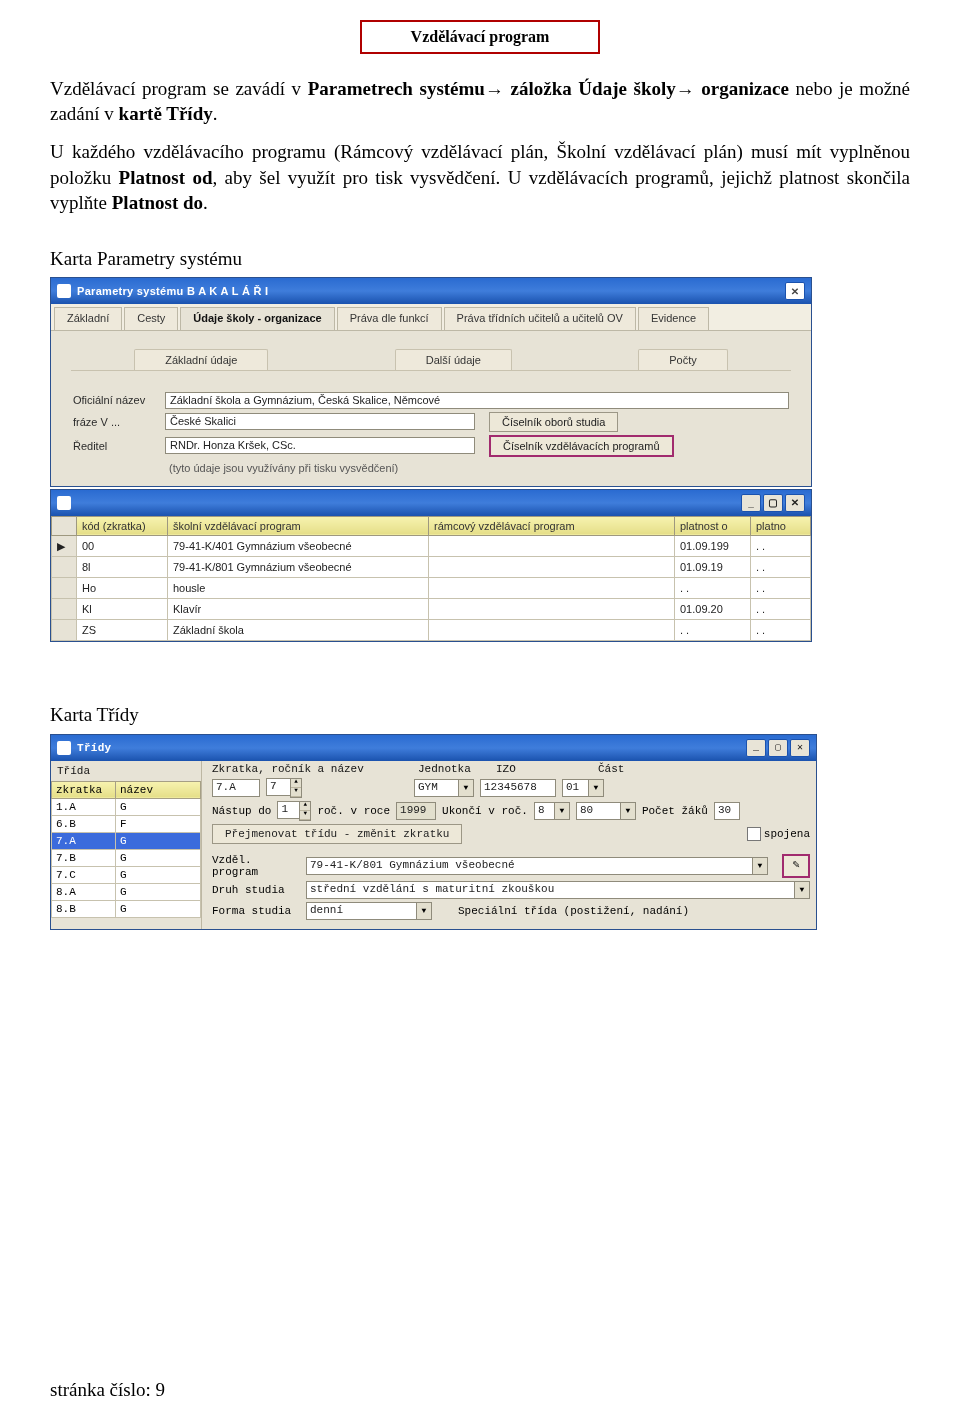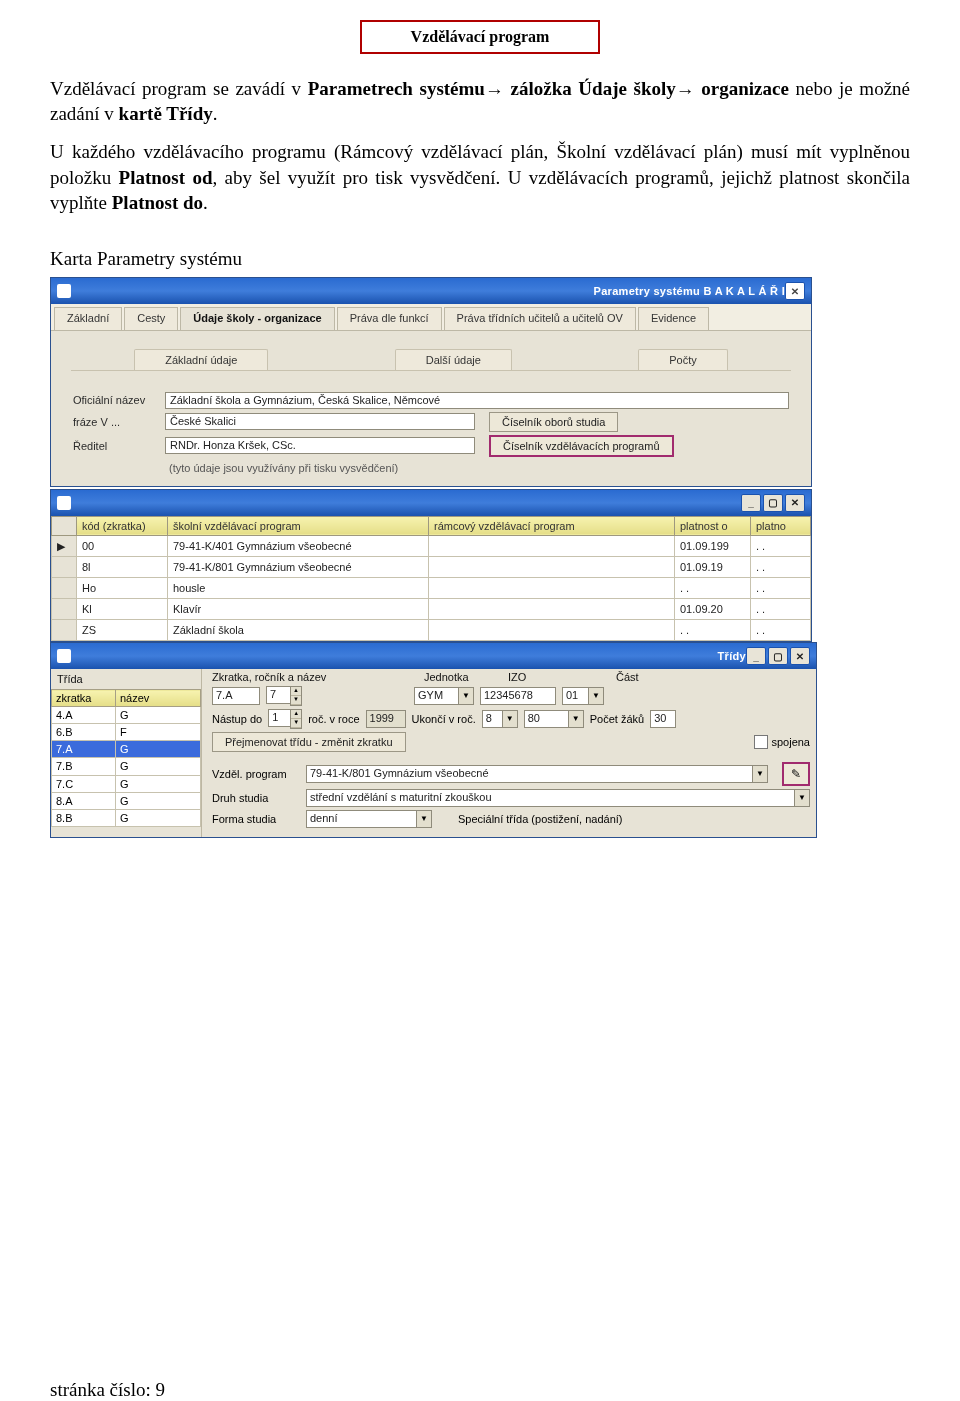--- a/index.html
+++ b/index.html
@@ -35,29 +35,28 @@
   .win {
     font-family: "Tahoma", "Segoe UI", sans-serif;
     font-size: 11px;
     color: #000;
     border: 1px solid #2a508f;
     background: #e7e3d6;
     line-height: 1.1;
   }
   .win1 { width: 760px; }
   .win2 { width: 760px; }
-  .win3 { width: 765px; }
+  .win3 { width: 765px; font-family: Liberation Mono, monospace; }
   .titlebar {
     background: linear-gradient(to bottom, #2a6bd1 0%, #3f7ddb 50%, #1a52ae 100%);
     color: #fff;
     padding: 3px 6px;
     display: flex;
     align-items: center;
     height: 20px;
-    text-align: right;
   }
   .titlebar .ti-icon {
     width: 14px; height: 14px; background: #fff; margin-right: 6px;
     display:inline-block; border-radius: 2px;
   }
   .titlebar .ti-text { flex: 1; font-weight: bold; font-size: 11px; letter-spacing: 0.3px;}
   .winbtns { display:flex; gap:2px;}
   .winbtn {
     width: 18px; height: 16px; background: #e8e4d7;
     border: 1px solid #1a52ae; border-radius: 2px;
@@ -151,21 +150,21 @@
   .leftpanel table { border-collapse:collapse; width:100%; font-size:11px;}
   .leftpanel th {
     background: linear-gradient(to bottom, #f7f3b0 0%, #e5de88 100%);
     border:1px solid #a69f85; padding:2px 4px; text-align:left; font-weight:normal;
   }
   .leftpanel td {
     background:#fff; border:1px solid #c7c2ae; padding:2px 4px;
   }
   .leftpanel tr.selected td { background:#3b6bdc; color:#fff;}
   .rightpanel { flex:1; padding: 2px 6px 6px 10px; }
-  .toplabels { display:flex; gap:12px; align-items:flex-end; color:#111; margin-bottom:3px; flex-wrap:nowrap;}
+  .toplabels { display:flex; gap:6px; align-items:flex-end; color:#111; margin-bottom:3px; flex-wrap:nowrap;}
   .toplabels > div { font-size:11px;}
   .val {
     background:#fff; border:1px solid #8f8b7b; padding:1px 3px;
     color:#222; box-sizing:border-box; height:18px; display:inline-block;
     font-size:11px;
   }
   .spin {
     display:inline-flex; align-items:stretch;
   }
   .spin .val { border-right:none;}
@@ -314,20 +313,21 @@
             <td>ZS</td>
             <td>Základní škola</td>
             <td></td>
             <td>. .</td>
             <td>. .</td>
           </tr>
         </tbody>
     </table>
   </div>
 
+  <div class="section-label" style="margin-top:60px;">Karta Třídy</div>
 
   <div class="win win3">
     <div class="titlebar">
       <span class="ti-icon"></span>
       <span class="ti-text">Třídy</span>
       <div class="winbtns">
         <div class="winbtn">_</div>
         <div class="winbtn">▢</div>
         <div class="winbtn">✕</div>
       </div>
@@ -337,21 +337,21 @@
         <div style="padding:4px 6px; color:#111;">Třída</div>
         <table>
           <tbody>
               <tr>
             <th style="width:55px">zkratka</th>
             <th>název</th>
           </tr>
           </tbody>
             <tbody id="grid3body">
               <tr>
-                <td>4.A</td>
+                <td>1.A</td>
                 <td>G</td>
               </tr>
               <tr>
                 <td>6.B</td>
                 <td>F</td>
               </tr>
               <tr class="selected">
                 <td>7.A</td>
                 <td>G</td>
               </tr>

